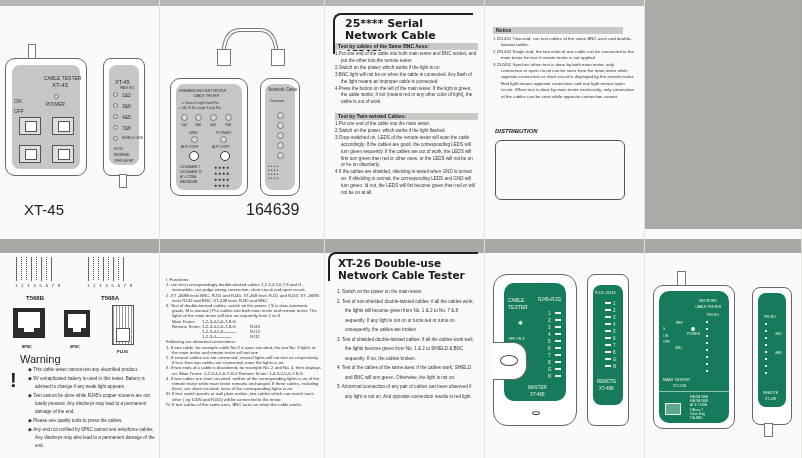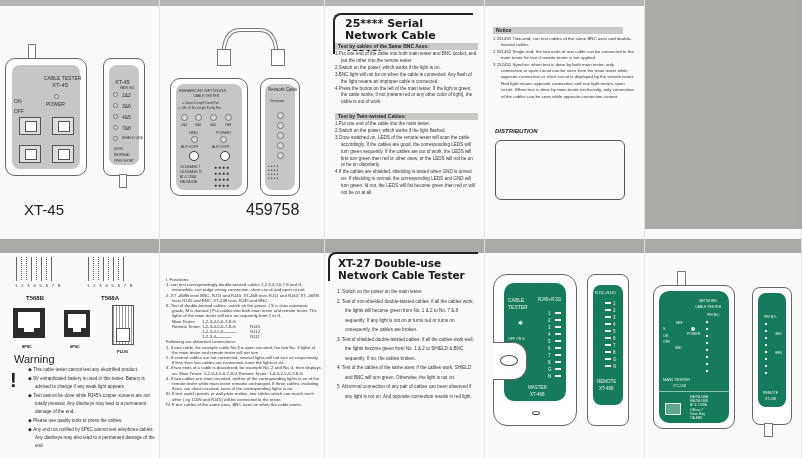--- a/index.html
+++ b/index.html
@@ -148,21 +148,21 @@
         <span class="lbl" style="left:3px;top:3px;font-size:4.5px;">Network Cable</span>
         <span class="lbl" style="left:5px;top:15px;font-size:3px;">Terminator</span>
         <div class="led" style="left:12px;top:28px;width:7px;height:7px;"></div>
         <div class="led" style="left:12px;top:38px;width:7px;height:7px;"></div>
         <div class="led" style="left:12px;top:48px;width:7px;height:7px;"></div>
         <div class="led" style="left:12px;top:58px;width:7px;height:7px;"></div>
         <div class="led" style="left:12px;top:68px;width:7px;height:7px;"></div>
         <span class="lbl" style="left:3px;top:80px;font-size:3px;letter-spacing:1px;">●●●●<br>●●●●<br>●●●●<br>●●●●</span>
       </div>
     </div>
-    <span class="model" style="left:86px;top:201px;font-size:16px;">459758</span>
+    <span class="model" style="left:86px;top:201px;font-size:16px;">164639</span>
   </div>
 
   <div class="panel p3">
     <div class="title-box" style="top:13px;">
       <h1>25**** Serial Network Cable Tester</h1>
     </div>
     <div class="section-hd" style="left:10px;top:43px;width:143px;">Test by cables of the Same BNC Axes:</div>
     <div class="text-block" style="left:10px;top:51px;width:143px;">
       <p class="ind">1.Put one end of the cable into both main tester and BNC socket, and put the other into the remote tester.</p>
       <p class="ind">2.Switch on the power, which works if the light is on.</p>
@@ -229,21 +229,21 @@
     <div class="jack" style="left:64px;top:81px;width:26px;height:27px;">
       <div class="jack-in" style="left:4px;top:4px;width:18px;height:14px;"></div>
       <div class="jack-in" style="left:9px;top:18px;width:8px;height:4px;"></div>
     </div>
     <span class="jack-lbl" style="left:70px;top:115px;">6P6C</span>
     <div style="position:absolute;left:112px;top:76px;width:22px;height:40px;border:1px solid #555;background:repeating-linear-gradient(90deg,#999 0 1px,#fff 1px 3px);">
       <div style="position:absolute;left:3px;top:22px;width:14px;height:14px;border:1px solid #555;background:#fff;"></div>
     </div>
     <span class="jack-lbl" style="left:117px;top:120px;">PLUG</span>
 
-    <div class="warning-title" style="left:14px;top:124px;">Warning</div>
+    <div class="warning-title" style="left:20px;top:124px;">Warning</div>
     <div class="excl" style="left:10px;top:140px;">!</div>
     <div class="warn-list" style="left:28px;top:136px;width:128px;">
       <p>This cable tester cannot test any electrified product.</p>
       <p>9V extraplicated battery is used in this tester. Battery is advised to change if any weak light appears.</p>
       <p>Test cannot be done while RJ45's copper screens are not totally pressed. Any disobeys may lead to a permanent damage of the end.</p>
       <p>Please use quality tools to press the cables.</p>
       <p>Any end not notified by 6P6C cannot test telephone cables. Any disobeys may also lead to a permanent damage of the end.</p>
     </div>
   </div>
 
@@ -264,21 +264,21 @@
       <p class="ind">2. If several cables are not connected, several lights will not turn on respectively. If less than two cables are connected, none the lights is on.</p>
       <p class="ind">3. If two ends of a cable is disordered, for example No. 2 and No. 4, then displays on: Main Tester: 1-2-3-4-5-6-7-8-G  Remote Tester: 1-4-3-2-5-6-7-8-G</p>
       <p class="ind">4. If two cables are short circuited, neither of the corresponding lights is on of the remote tester while main tester remains unchanged. If three cables, including three, are short circuited, none of the corresponding lights is on.</p>
       <p class="ind">III. If test switch panels or wall plate outlets, two cables which can match each other ( eg 110N and RJ45) will be connected to the tester.</p>
       <p class="ind">IV. If test cables of the same axes, BNC turns on when the cable works.</p>
     </div>
   </div>
 
   <div class="panel p3">
     <div class="title-box" style="top:23px;left:3px;width:150px;padding-left:8px;">
-      <h1 style="font-size:10.5px;line-height:12px;">XT-27 Double-use Network Cable Tester</h1>
+      <h1 style="font-size:10.5px;line-height:12px;">XT-26 Double-use Network Cable Tester</h1>
     </div>
     <div class="text-block" style="left:12px;top:58px;width:140px;font-size:4.6px;line-height:9.5px;">
       <p class="ind" style="padding-left:8px;text-indent:-8px;">1.  Switch on the power on the main tester.</p>
       <p class="ind" style="padding-left:8px;text-indent:-8px;">2.  Test of non-shielded double-twisted cables: if all the cables work, the lights will become green from No. 1 &amp; 2 to No. 7 &amp; 8 sequently. If any light is not on or turns red or turns on unsequently, the cables are broken.</p>
       <p class="ind" style="padding-left:8px;text-indent:-8px;">3.  Test of shielded double-twisted cables: if all the cables work well, the lights become green from No. 1 &amp; 2 to SHIELD &amp; BNC sequently. If no, the cables broken.</p>
       <p class="ind" style="padding-left:8px;text-indent:-8px;">4.  Test of the cables of the same axes: if the cables work, SHIELD and BNC will turn green. Otherwise, the light is not on.</p>
       <p class="ind" style="padding-left:8px;text-indent:-8px;">5.  Abnormal connection of any pair of cables can been observed if any light is not on. And opposite connection results in red light.</p>
     </div>
   </div>
 

